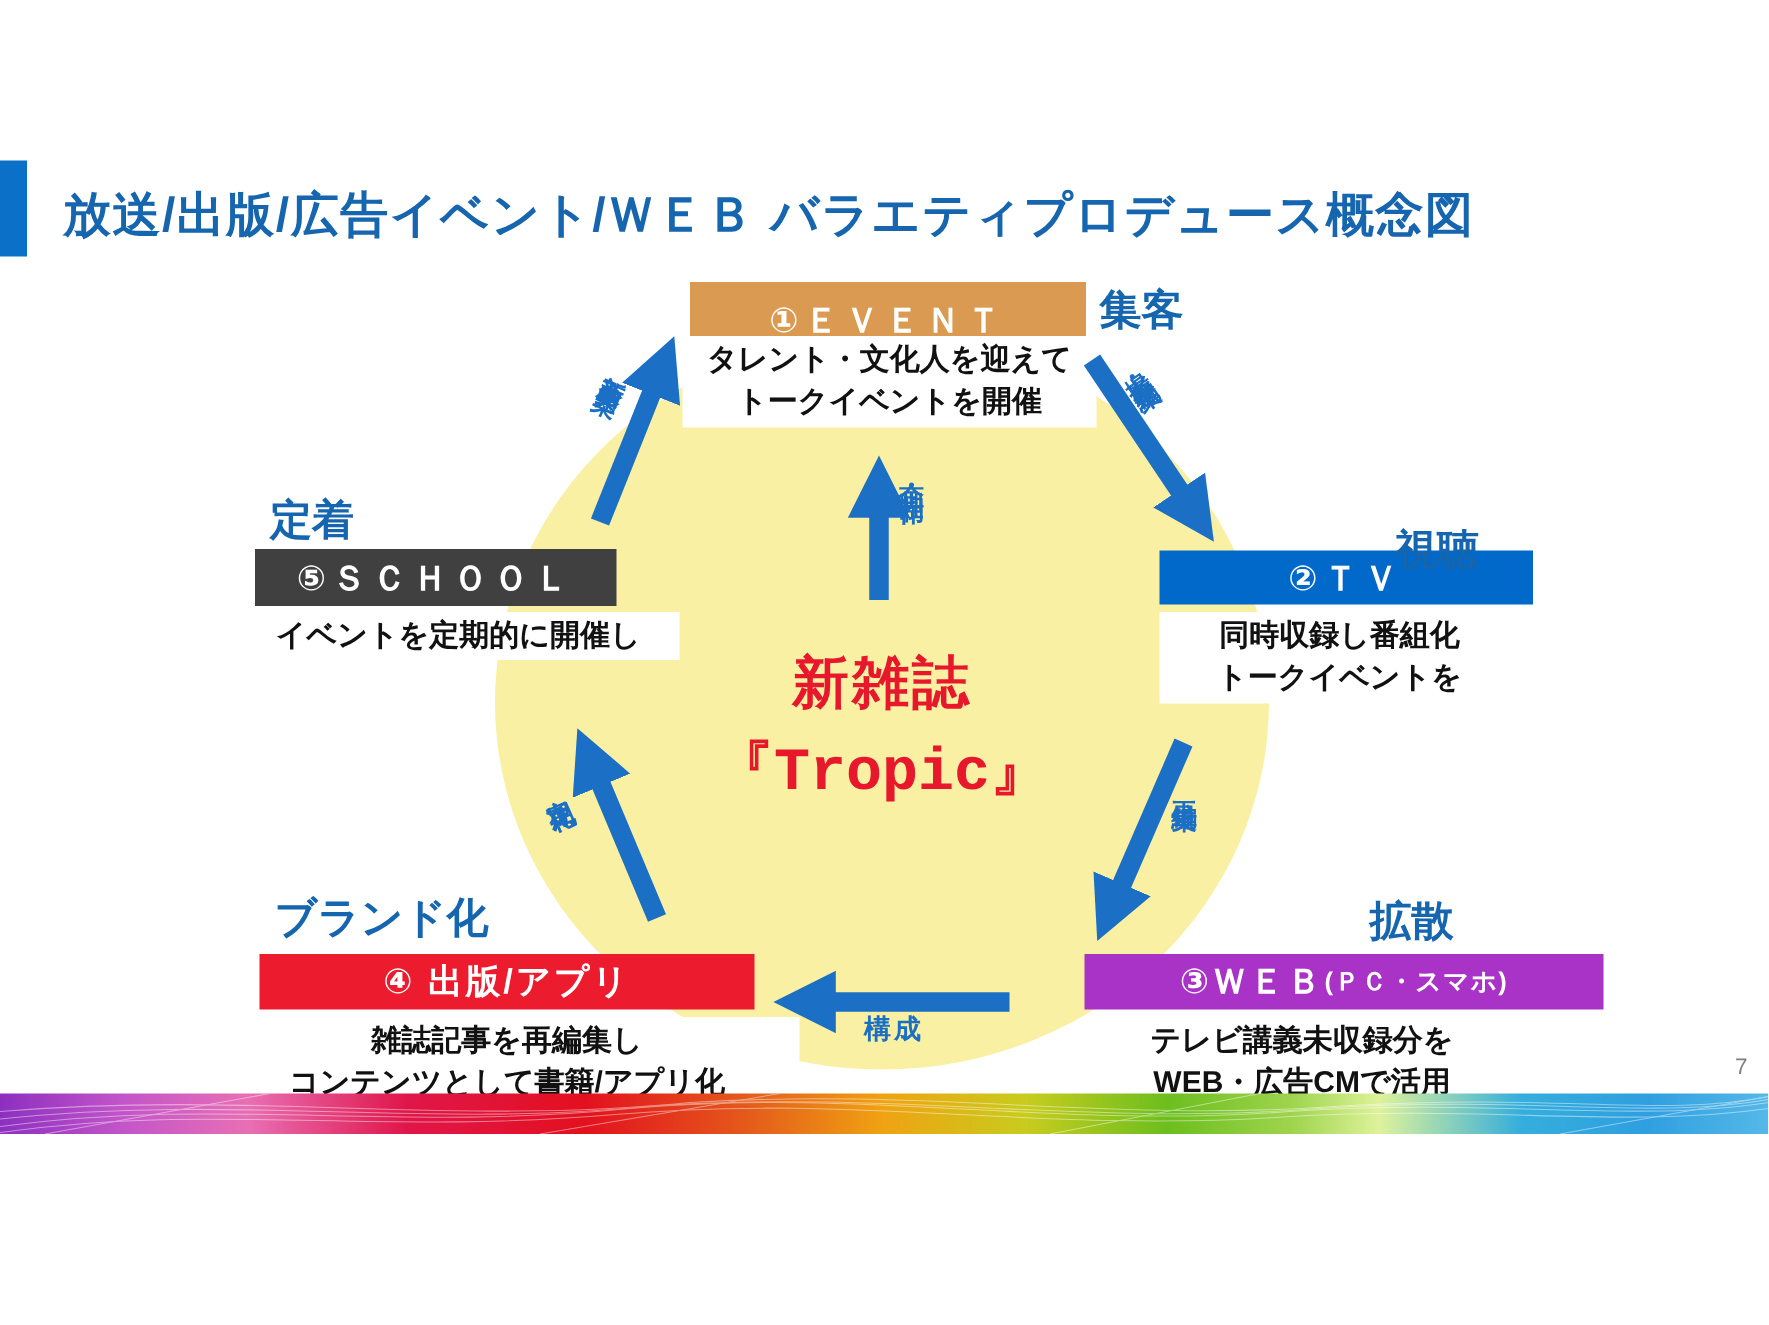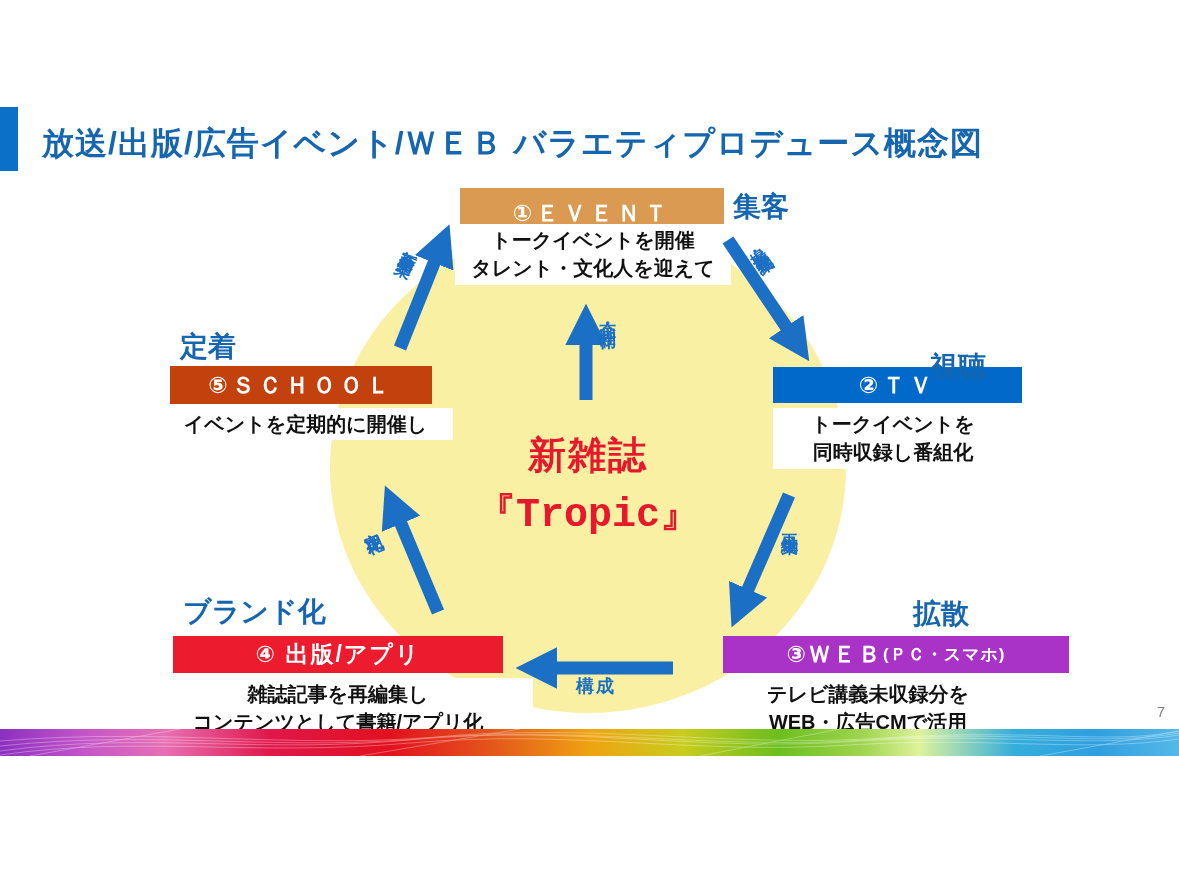--- a/index.html
+++ b/index.html
@@ -107,31 +107,31 @@
   <div class="arrow-label vtext" style="left:762px; top:232px; height:92px; transform:rotate(-35deg);">撮影・編集</div>
   <div class="arrow-label vtext" style="left:778px; top:520px; height:80px;">再編集</div>
   <div class="arrow-label" style="left:576px; top:674px; font-size:18px;">構成</div>
   <div class="arrow-label vtext" style="left:368px; top:518px; height:78px; transform:rotate(-24deg);">定期化</div>
 
   <div class="station-box" style="left:460px; top:188px; width:264px; height:51px; background:#db9a51;">
     <span>①ＥＶＥＮＴ</span>
   </div>
   <div class="tag" style="left:733px; top:188px;">集客</div>
   <div class="desc" style="left:455px; top:224px; width:276px;">
+    <div>タレント・文化人を迎えて</div>
     <div>トークイベントを開催</div>
-    <div>タレント・文化人を迎えて</div>
   </div>
 
   <div class="tag" style="left:930px; top:328px;margin-top:20px;">視聴</div>
   <div class="station-box" style="left:773px; top:367px; width:249px; height:36px; background:#0169c9;">
     <span>②ＴＶ</span>
   </div>
   <div class="desc" style="left:773px; top:408px; width:240px;">
+    <div>同時収録し番組化</div>
     <div>トークイベントを</div>
-    <div>同時収録し番組化</div>
   </div>
 
   <div class="tag" style="left:913px; top:595px;">拡散</div>
   <div class="station-box" style="left:723px; top:636px; width:346px; height:37px; background:#a833c6; letter-spacing:2px;">
     <span>③ＷＥＢ</span>
       <span class="sub">(ＰＣ・スマホ)</span>
   </div>
   <div class="desc" style="left:723px; top:678px; width:290px;">
     <div>テレビ講義未収録分を</div>
     <div>WEB・広告CMで活用</div>
@@ -140,21 +140,21 @@
   <div class="tag" style="left:183px; top:593px;">ブランド化</div>
   <div class="station-box" style="left:173px; top:636px; width:330px; height:37px; background:#ec1b2e; letter-spacing:2px;">
     <span>④ 出版/アプリ</span>
   </div>
   <div class="desc" style="left:143px; top:678px; width:390px;">
     <div>雑誌記事を再編集し</div>
     <div>コンテンツとして書籍/アプリ化</div>
   </div>
 
   <div class="tag" style="left:180px; top:328px;">定着</div>
-  <div class="station-box" style="left:170px; top:366px; width:262px; height:38px; background:#c2410c;align-items:center;">
+  <div class="station-box" style="left:170px; top:366px; width:241px; height:38px; background:#404040;align-items:center;">
     <span>⑤ＳＣＨＯＯＬ</span>
   </div>
   <div class="desc" style="left:158px; top:408px; width:295px;">
     <div>イベントを定期的に開催し</div>
   </div>
 
   <div class="page-number">7</div>
 
   <div class="wave">
     <svg width="1179" height="27" viewBox="0 0 1179 27">

